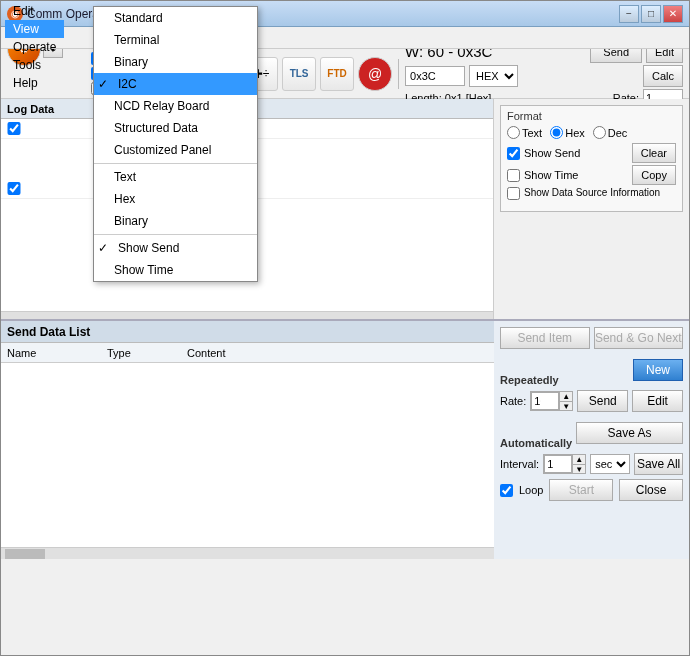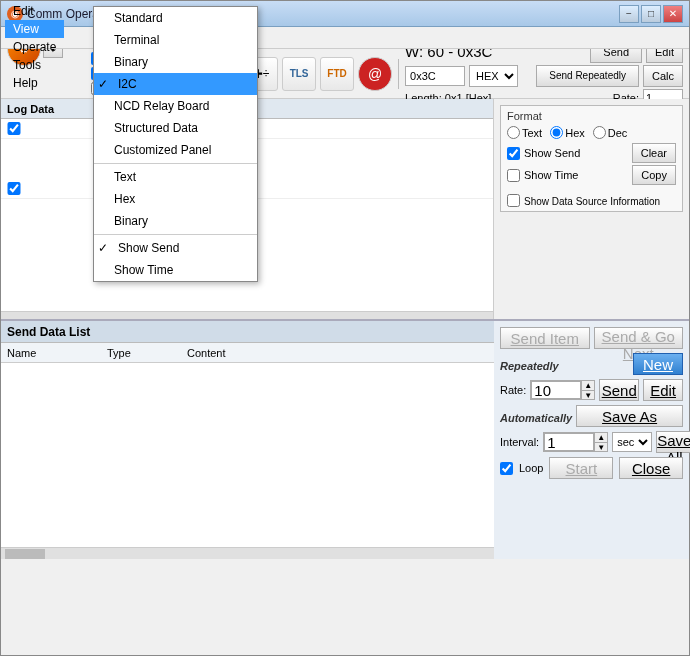--- a/index.html
+++ b/index.html
@@ -236,21 +236,21 @@
 
     .format-radio-row {
       display: flex;
       gap: 8px;
       align-items: center;
       margin-bottom: 4px;
     }
 
     .checkbox-item {
       display: flex;
-      align-items: flex-end;
+      align-items: flex-start;
       gap: 4px;
       height: 20px;
       font-size: 11px;
     }
 
     .clear-btn, .copy-btn {
       background: linear-gradient(to bottom, #fff, #ddd);
       border: 1px solid #aaa;
       height: 20px;
       padding: 0 8px;
@@ -325,55 +325,53 @@
     .send-action-row {
       display: flex;
       gap: 4px;
     }
 
     .action-btn {
       flex: 1;
       background: linear-gradient(to bottom, #fff, #ddd);
       border: 1px solid #aaa;
       height: 22px;
-      font-size: 15px;
+      font-size: 12px;
       cursor: pointer;
-      text-decoration: underline;
     }
 
     .action-btn.blue {
       background: linear-gradient(to bottom, #6bb0f0, #3080d0);
       color: white;
       border: 1px solid #2060b0;
     }
 
     .action-btn.disabled {
       color: #aaa;
     }
 
     .section-label {
       font-size: 11px;
       font-weight: bold;
       color: #333;
-      margin-top: 4px;
-      font-style: italic;
+      margin-top: 21px;
     }
 
     .rate-section {
       display: flex;
       align-items: center;
       gap: 4px;
       font-size: 11px;
     }
 
     .small-input {
-      width: 50px;
+      width: 28px;
       height: 18px;
       border: 1px solid #aaa;
-      font-size: 15px;
+      font-size: 11px;
       padding: 0 2px;
     }
 
     .interval-row {
       display: flex;
       align-items: center;
       gap: 4px;
       font-size: 11px;
     }
 
@@ -575,21 +573,20 @@
         <div style="flex:1;"></div>
         <button class="send-btn">Send</button>
         <button class="edit-btn">Edit</button>
       </div>
       <div style="display:flex;align-items:center;gap:4px;">
         <input type="text" class="address-field" value="0x3C" style="width: 60px;">
         <select class="hex-dropdown">
           <option>HEX</option>
         </select>
         <div style="flex:1;"></div>
-        <button class="send-btn" style="font-size:10px;">Send Repeatedly</button>
         <button class="edit-btn">Calc</button>
       </div>
       <div style="display:flex;align-items:center;gap:4px;">
         <span style="font-size:11px;">Length: 0x1 [Hex]</span>
         <div style="flex:1;"></div>
         <span style="font-size:11px;">Rate:</span>
         <input type="number" class="spinner-input" value="1" style="">
       </div>
     </div>
   </div>

